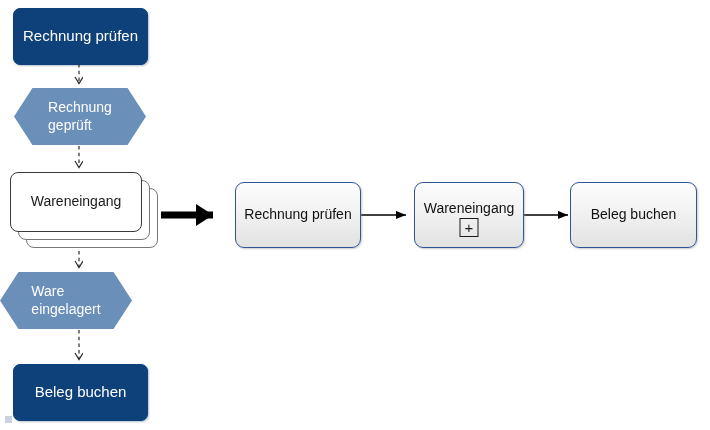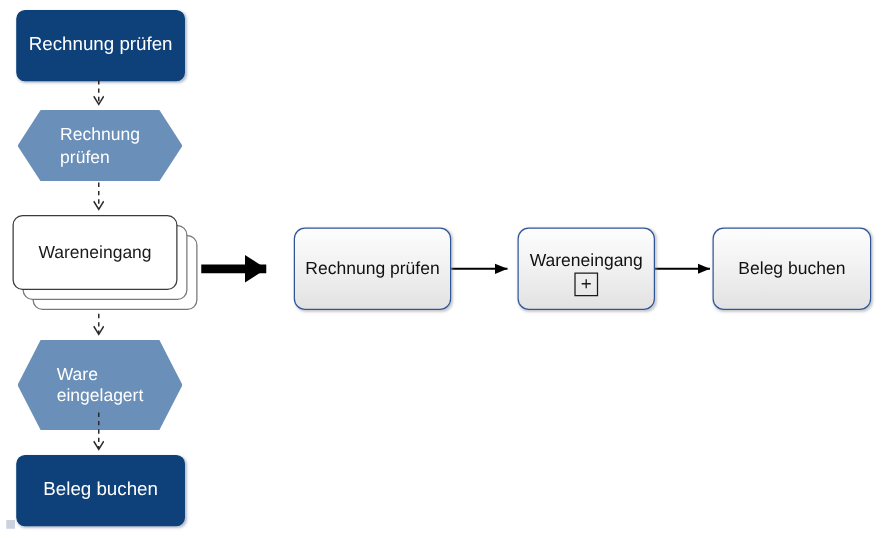--- a/index.html
+++ b/index.html
@@ -79,31 +79,31 @@
 
 <div id="canvas">
 
   <div class="epc-func" style="left:13px;top:8px;width:133px;height:55px;">
     <div class="node-label">Rechnung prüfen</div>
   </div>
 
   <div class="epc-event" style="left:14px;top:88px;width:132px;height:57px;">
     <div class="hexfill"></div>
     <div class="node-label">Rechnung
-prüfen</div>
+geprüft</div>
   </div>
 
   <div class="epc-stack" style="left:10px;top:172px;width:150px;height:78px;">
     <div class="sheet s3"></div>
     <div class="sheet s2"></div>
     <div class="sheet s1"></div>
     <div class="node-label">Wareneingang</div>
   </div>
 
-  <div class="epc-event" style="left:14px;top:272px;width:132px;height:72px;">
+  <div class="epc-event" style="left:0;top:272px;width:132px;height:57px;">
     <div class="hexfill"></div>
     <div class="node-label">Ware
 eingelagert</div>
   </div>
 
   <div class="epc-func" style="left:13px;top:364px;width:133px;height:55px;">
     <div class="node-label">Beleg buchen</div>
   </div>
 
   <svg class="conn" style="left:0;top:0;width:710px;height:430px;">

